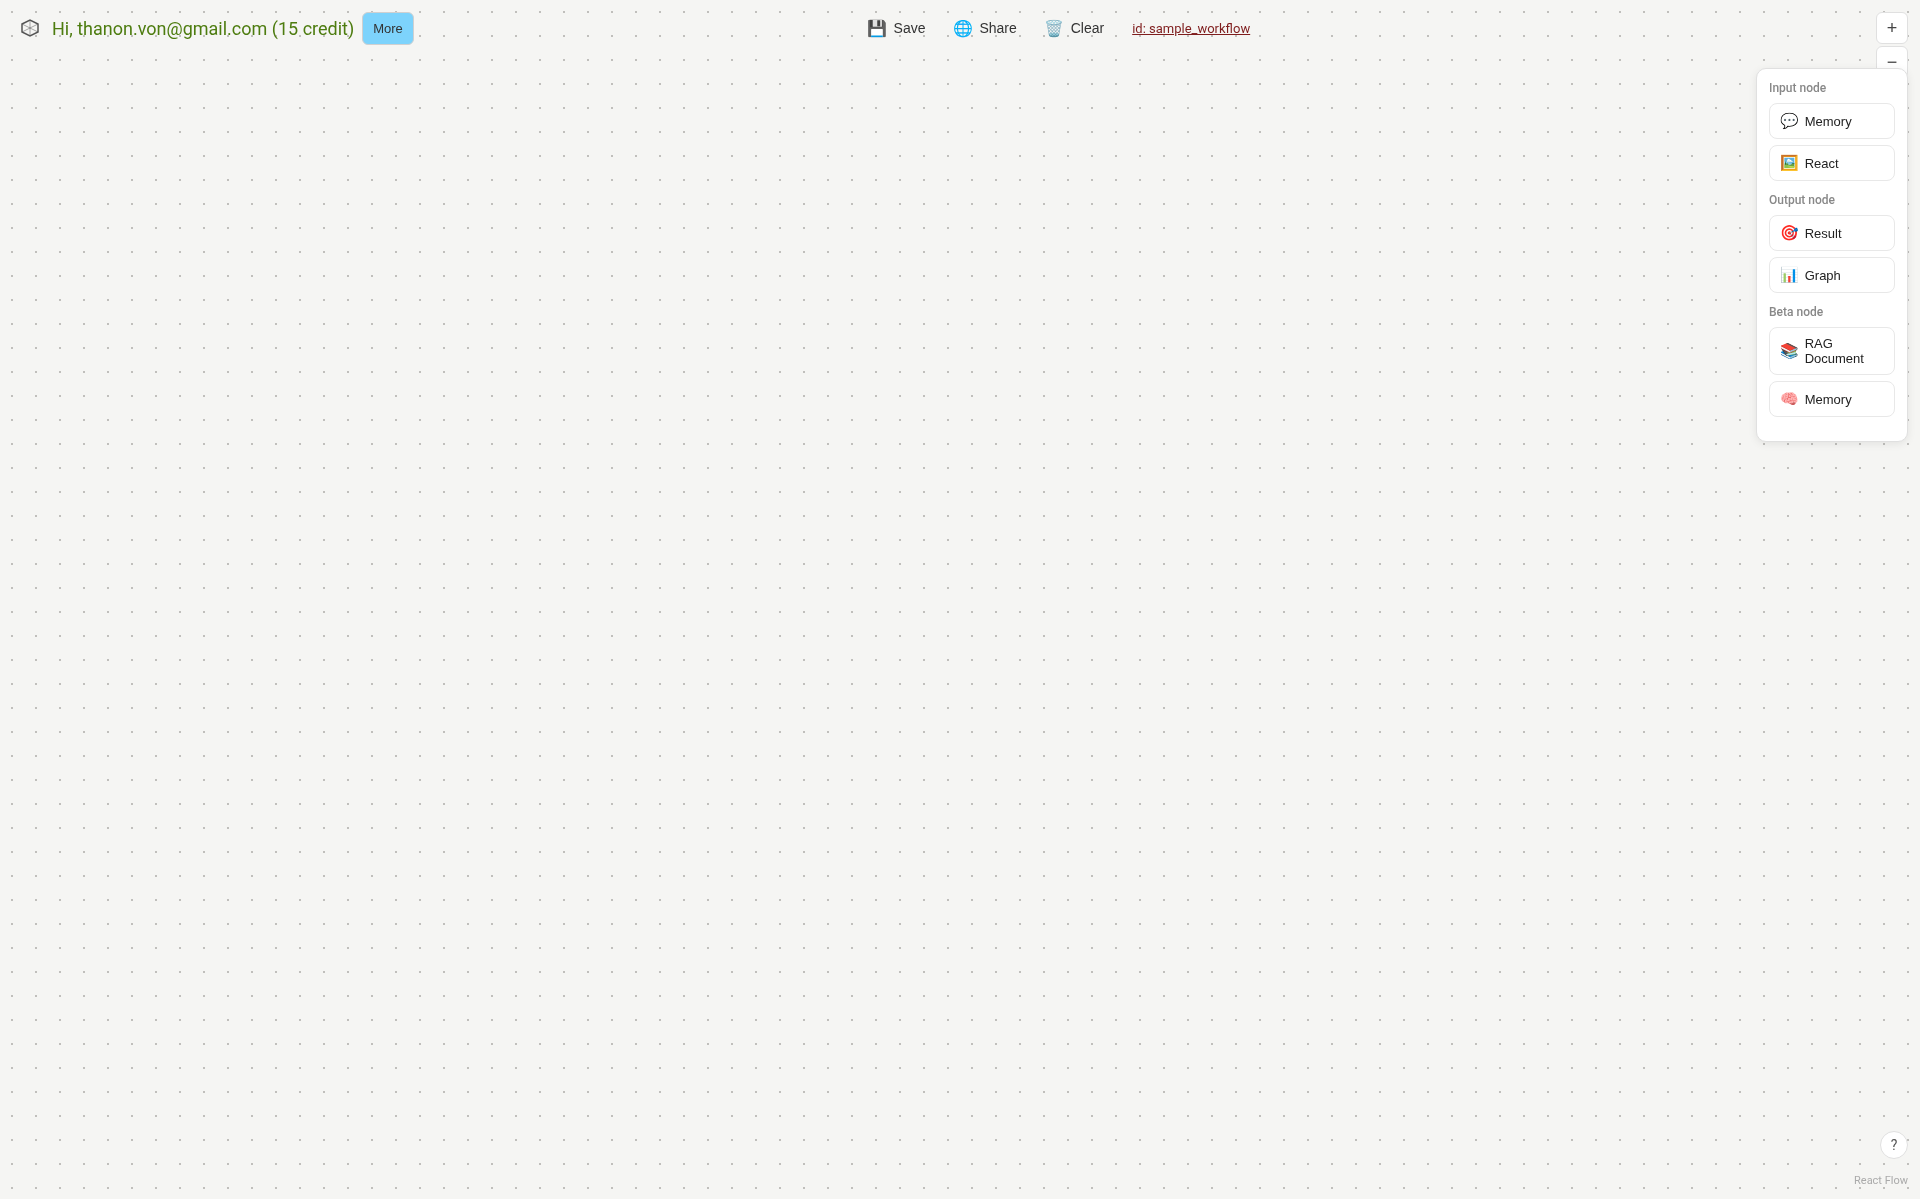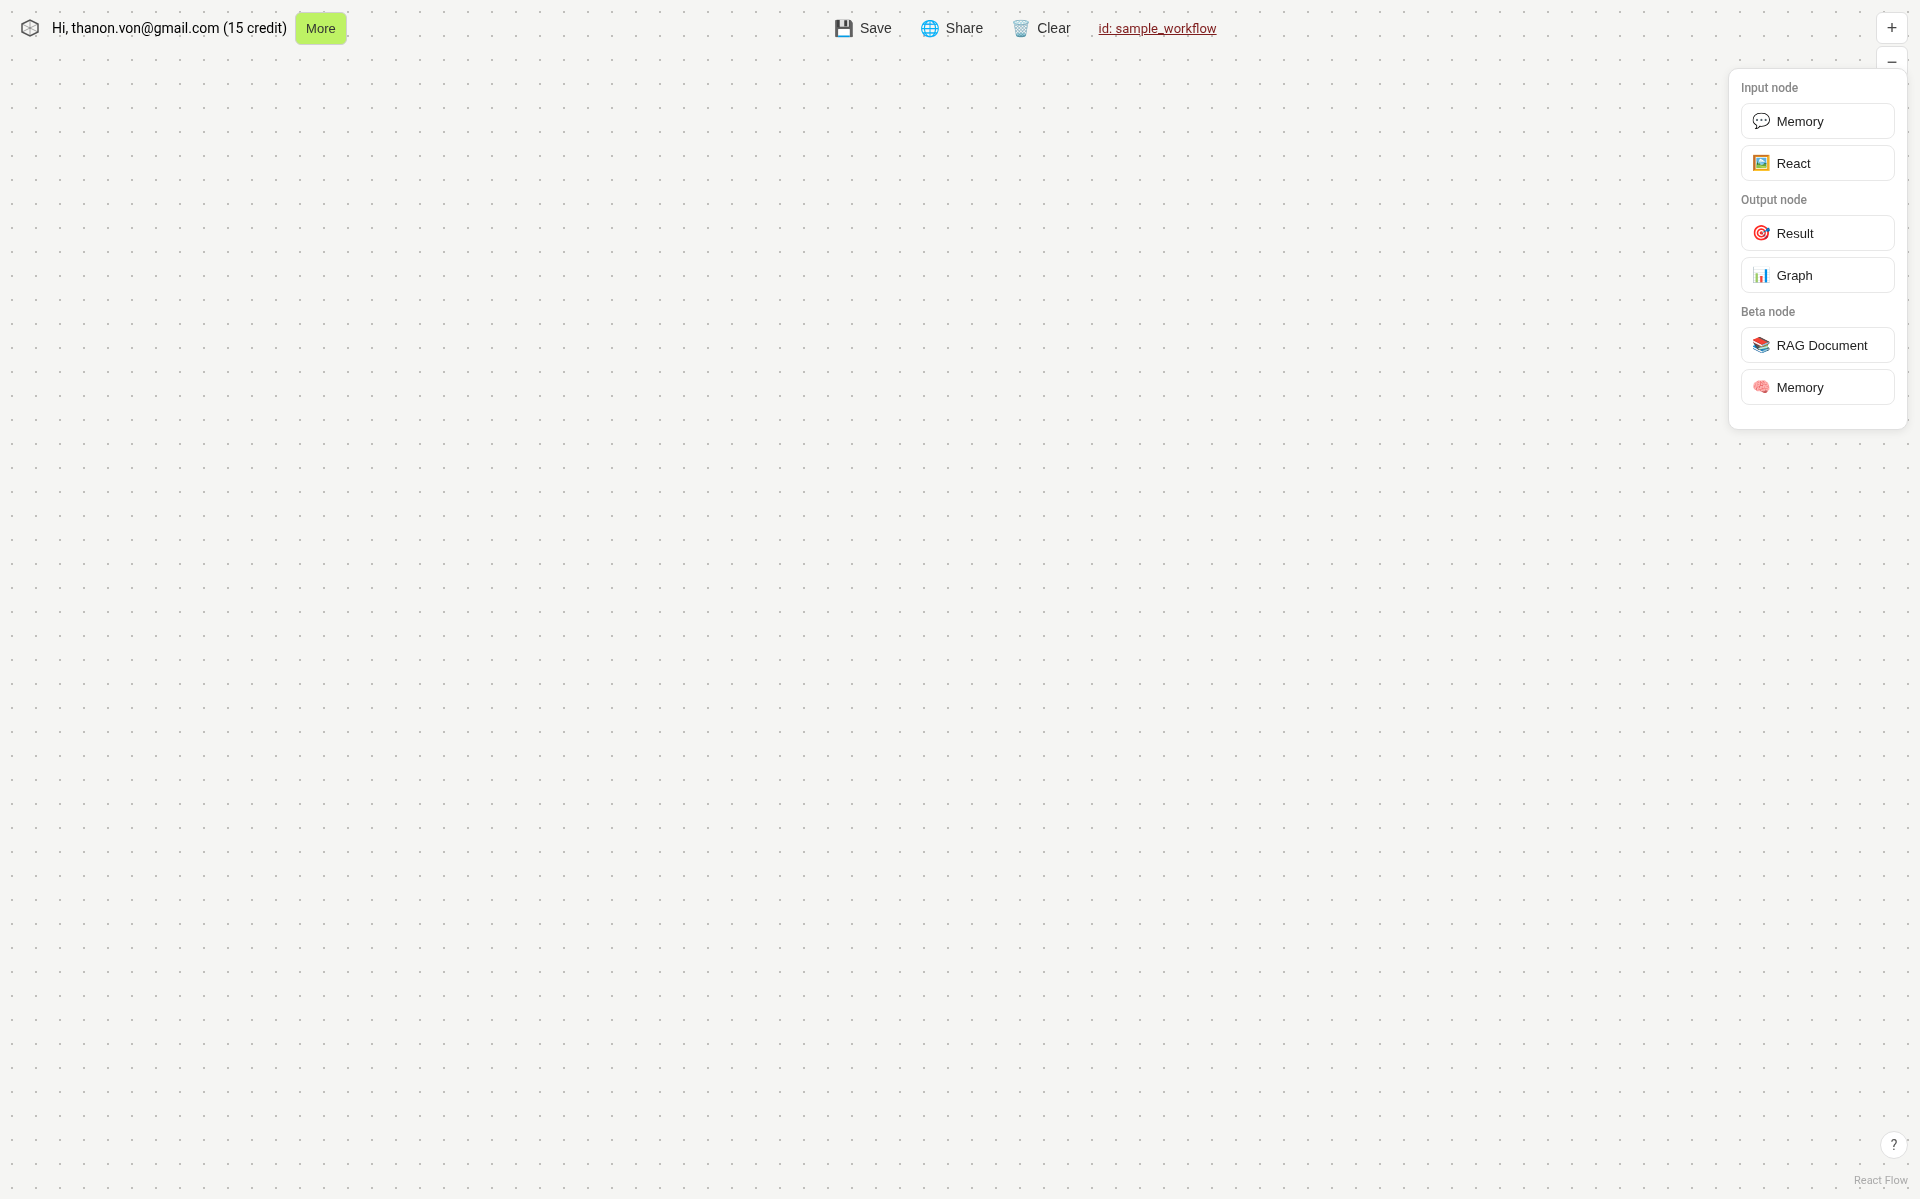--- a/index.html
+++ b/index.html
@@ -55,26 +55,26 @@
       align-items: center;
       justify-content: center;
     }
 
     .logo-svg {
       width: 24px;
       height: 24px;
     }
 
     .user-info {
-      font-size: 14px;
-      color: #000000;
+      font-size: 18px;
+      color: #4d7c0f;
     }
 
     .more-btn {
-      background: #bef264;
+      background: #7dd3fc;
       border: 1px solid #d0d0d0;
       border-radius: 6px;
       padding: 8px 10px;
       font-size: 13px;
       color: #333;
       cursor: pointer;
     }
 
     .toolbar-center {
       display: flex;
@@ -129,21 +129,21 @@
       cursor: pointer;
       font-size: 18px;
       color: #444;
     }
 
     
     .sidebar-panel {
       position: absolute;
       top: 68px;
       right: 12px;
-      width: 180px;
+      width: 152px;
       background: white;
       border: 1px solid #e0e0e0;
       border-radius: 10px;
       padding: 12px;
       z-index: 10;
       box-shadow: 0 2px 8px rgba(0,0,0,0.08);
     }
 
     .panel-section-label {
       font-size: 12px;

